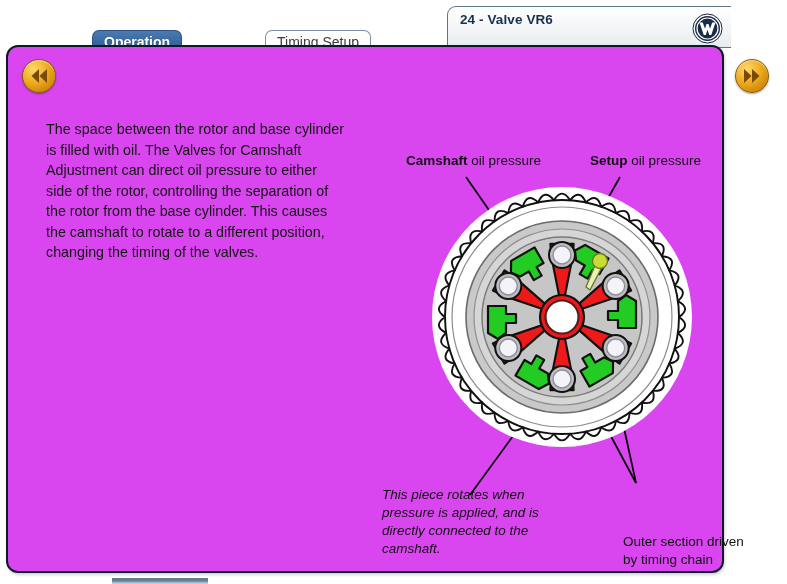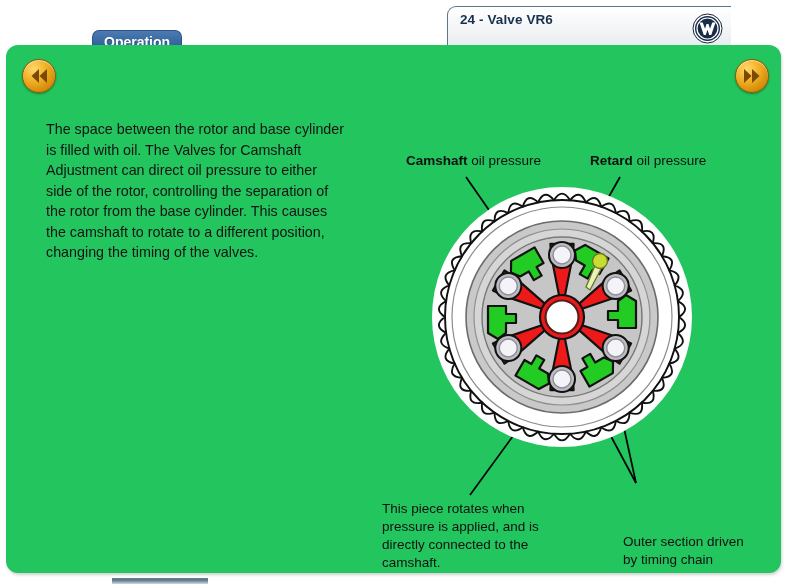--- a/index.html
+++ b/index.html
@@ -76,23 +76,23 @@
   #vw-logo {
     position: absolute;
     right: 8px; top: 6px;
     width: 31px; height: 31px;
   }
 
   
   #content-panel {
     position: absolute;
     left: 6px; top: 45px;
-    width: 775px; height: 528px;
-    background: #22c55e;
-    border: 2px solid #22c55e;
+    width: 718px; height: 528px;
+    background: #d946ef;
+    border: 2px solid #0f172a;
     border-radius: 12px;
     box-sizing: border-box;
     box-shadow: 1px 2px 3px rgba(0,0,0,.18);
   }
 
   
   .nav-btn {
     position: absolute;
     width: 32px; height: 32px;
     border-radius: 50%;
@@ -124,21 +124,21 @@
   .callout {
     position: absolute;
     font-size: 13.5px;
     line-height: 18px;
     color: #111111;
     white-space: pre-line;
   }
   .callout b { font-weight: bold; }
   #callout-advance { left: 48px; top: 55px; }
   #callout-retard  { left: 232px; top: 55px; }
-  #callout-rotates { left: 24px; top: 403px; }
+  #callout-rotates { left: 24px; top: 389px; font-style: italic; }
   #callout-outer   { left: 265px; top: 392px; margin-top: 44px; }
 
   #leader-lines {
     position: absolute;
     left: 0; top: 0;
     width: 420px; height: 470px;
     pointer-events: none;
   }
   #sprocket {
     position: absolute;
@@ -153,20 +153,21 @@
     width: 96px; height: 6px;
     background: linear-gradient(180deg, #46657c 0%, #46657c 40%, #c9d3da 100%);
     opacity: .85;
   }
 </style>
 </head>
 <body>
 
 <div id="tab-strip">
   <div class="tab tab-active">Operation</div>
+  <div class="tab tab-inactive">Timing Setup</div>
 </div>
 
 <div id="title-box">
   <div class="title-line">24 - Valve VR6</div>
   <span id="vw-logo">
     <svg width="31" height="31" viewBox="0 0 62 62">
       <circle cx="31" cy="31" r="29" fill="#ffffff" stroke="#16243c" stroke-width="2"></circle>
       <circle cx="31" cy="31" r="25" fill="#1b2c48"></circle>
       <circle cx="31" cy="31" r="21" fill="none" stroke="#ffffff" stroke-width="2.4"></circle>
       <path d="M15 19 L21.5 19 L26 31.5 L29 22 L33 22 L36 31.5 L40.5 19 L47 19
@@ -189,21 +190,21 @@
       <path d="M16 9 L16 23 L23.5 16 Z" fill="#7a4a02"></path>
     </svg>
   </div>
 
   <div id="body-text">The space between the rotor and base cylinder is filled with oil. The Valves for Camshaft Adjustment can direct oil pressure to either side of the rotor, controlling the separation of the rotor from the base cylinder. This causes the camshaft to rotate to a different position, changing the timing of the valves.</div>
 
   <div id="diagram">
 
     <div class="callout" id="callout-advance"><b>Camshaft</b><span> oil pressure</span></div>
 
-    <div class="callout" id="callout-retard"><b>Retard</b><span> oil pressure</span></div>
+    <div class="callout" id="callout-retard"><b>Setup</b><span> oil pressure</span></div>
 
     <div class="callout" id="callout-rotates">This piece rotates when
 pressure is applied, and is
 directly connected to the
 camshaft.</div>
 
     <div class="callout" id="callout-outer">Outer section driven
 by timing chain</div>
 
     <svg id="leader-lines" viewBox="0 0 420 470">

